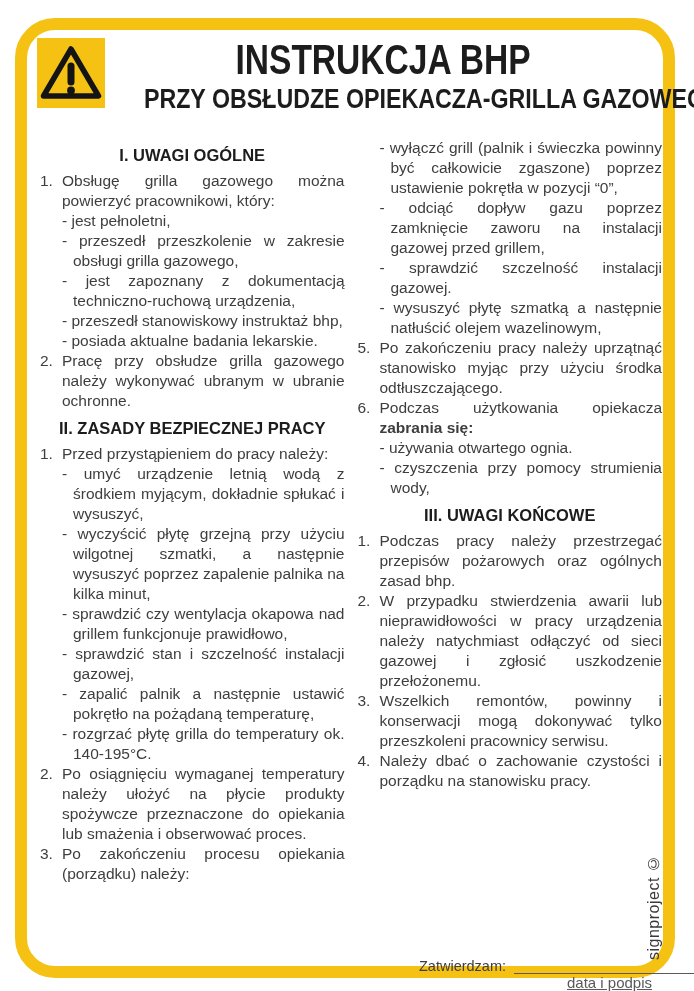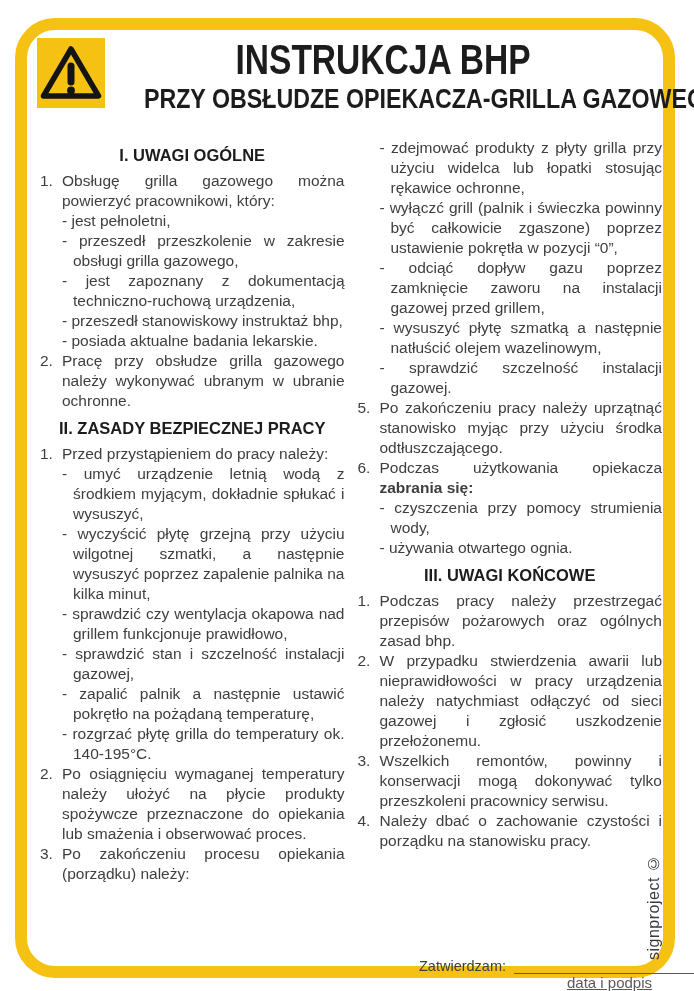--- a/index.html
+++ b/index.html
@@ -110,34 +110,33 @@
           </div>
           <div class="item">
             <span class="num">3.</span>
             <div class="itx">Po zakończeniu procesu opiekania (porządku) należy:</div>
           </div>
         </section>
       <section class="col" id="col-1">
           <div class="item">
             <span class="num"></span>
             <div class="itx">
-              <div class="sub">- zdejmować produkty z płyty grilla przy użyciu widelca lub łopatki stosując rękawice ochronne,</div>
               <div class="sub">- wyłączć grill (palnik i świeczka powinny być całkowicie zgaszone) poprzez ustawienie pokrętła w pozycji “0”,</div>
               <div class="sub">- odciąć dopływ gazu poprzez zamknięcie zaworu na instalacji gazowej przed grillem,</div>
+              <div class="sub">- sprawdzić szczelność instalacji gazowej.</div>
               <div class="sub">- wysuszyć płytę szmatką a następnie natłuścić olejem wazelinowym,</div>
-              <div class="sub">- sprawdzić szczelność instalacji gazowej.</div>
             </div>
           </div>
           <div class="item">
             <span class="num">5.</span>
             <div class="itx">Po zakończeniu pracy należy uprzątnąć stanowisko myjąc przy użyciu środka odtłuszczającego.</div>
           </div>
           <div class="item">
             <span class="num">6.</span>
-            <div class="itx">Podczas użytkowania opiekacza <b>zabrania się:</b><div class="sub">- czyszczenia przy pomocy strumienia wody,</div><div class="sub">- używania otwartego ognia.</div></div>
+            <div class="itx">Podczas użytkowania opiekacza <b>zabrania się:</b><div class="sub">- używania otwartego ognia.</div><div class="sub">- czyszczenia przy pomocy strumienia wody,</div></div>
           </div>
           <h3 class="sec">III. UWAGI KOŃCOWE</h3>
           <div class="item">
             <span class="num">1.</span>
             <div class="itx">Podczas pracy należy przestrzegać przepisów pożarowych oraz ogólnych zasad bhp.</div>
           </div>
           <div class="item">
             <span class="num">2.</span>
             <div class="itx">W przypadku stwierdzenia awarii lub nieprawidłowości w pracy urządzenia należy natychmiast odłączyć od sieci gazowej i zgłosić uszkodzenie przełożonemu.</div>
           </div>

